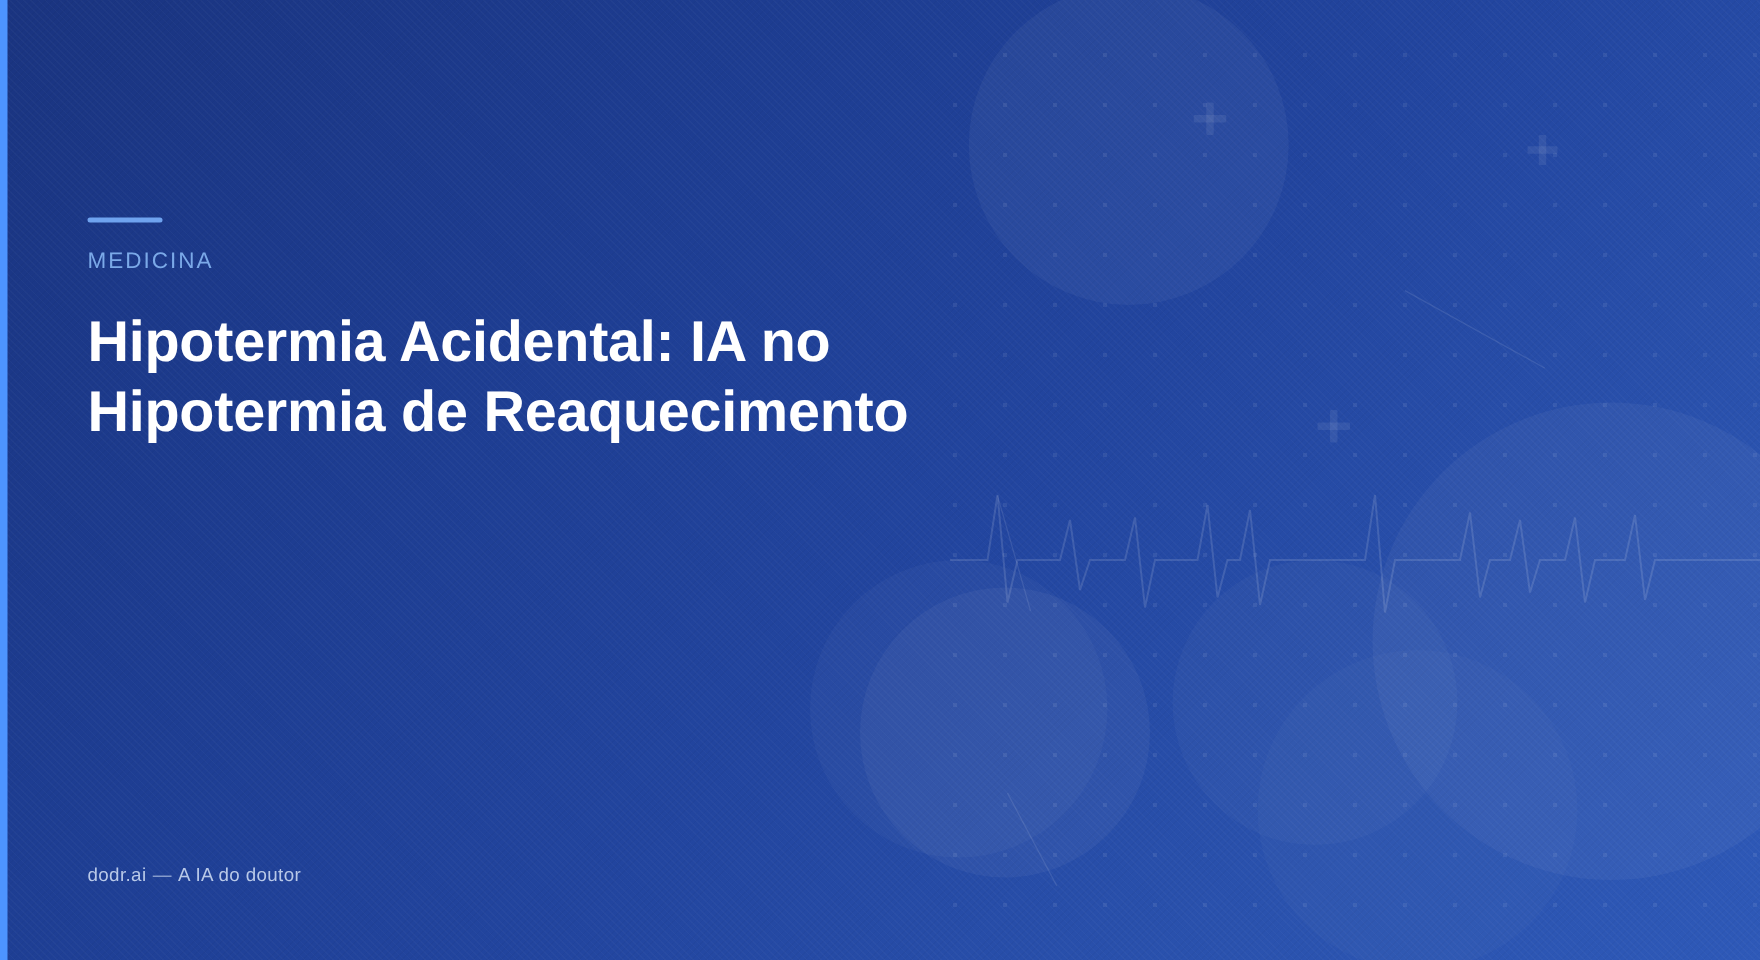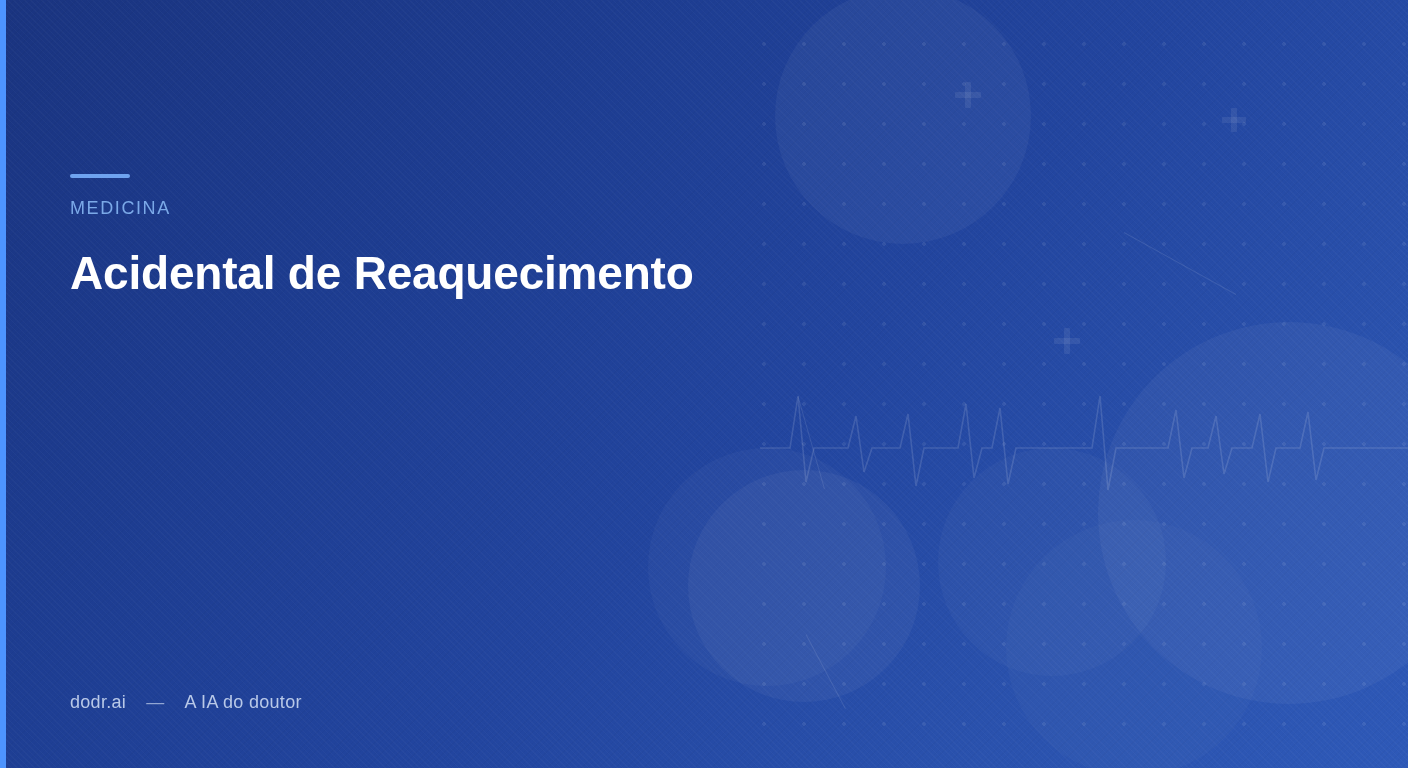--- a/index.html
+++ b/index.html
@@ -114,25 +114,25 @@
     color: #ffffff;
     letter-spacing: -0.2px;
     max-width: 700px;
   }
   .title .line { display: block; white-space: nowrap; }
 
   .footer {
     position: absolute;
     left: 70px;
     top: 692px;
-    font-size: 18px;
+    font-size: 15px;
     letter-spacing: 0.3px;
     display: flex;
     align-items: center;
-    gap: 20px;
+    gap: 5px;
   }
   .footer .dash { opacity: 0.75; }
 </style>
 </head>
 <body>
 
 <div class="slide" style="background: linear-gradient(135deg, rgb(26, 52, 128) 0%, rgb(29, 60, 144) 28%, rgb(34, 69, 159) 55%, rgb(42, 82, 174) 80%, rgb(46, 89, 184) 100%);">
 
   <div class="texture"></div>
 
@@ -158,21 +158,22 @@
       <polyline id="ecg-path" fill="none" stroke-width="1.6" stroke-linejoin="miter" stroke-linecap="butt" points="0,62 22,62 30,62 38,10 46,96 54,62 80,62 88,62 96,30 104,86 112,62 140,62 148,28 156,100 164,62 190,62 198,62 206,18 214,92 222,62 232,62 240,22 248,98 256,62 300,62 308,62 316,62 324,62 332,62 340,10 348,104 356,62 372,62 380,62 400,62 408,62 416,24 424,92 432,62 448,62 456,30 464,88 472,62 492,62 500,28 508,96 516,62 540,62 548,26 556,94 564,62 600,62 660,62" stroke="rgba(255,255,255,0.13)"></polyline>
     </svg>
   </div>
 
   <div class="edge-bar" style="background: rgb(77, 148, 255);"></div>
 
   <div class="content">
     <div class="kicker-rule" style="background: rgb(111, 163, 239);"></div>
     <div class="kicker" style="color: rgb(123, 169, 232);">MEDICINA</div>
     <h1 class="title" style="color: rgb(255, 255, 255);">
-      <span class="line">Acidental de Reaquecimento</span>
+      <span class="line">Hipotermia Acidental: IA no</span>
+      <span class="line">Hipotermia de Reaquecimento</span>
     </h1>
   </div>
 
   <div class="footer" style="color: rgb(185, 201, 232);">
     <span>dodr.ai</span>
     <span class="dash">—</span>
     <span>A IA do doutor</span>
   </div>
 
 </div>

